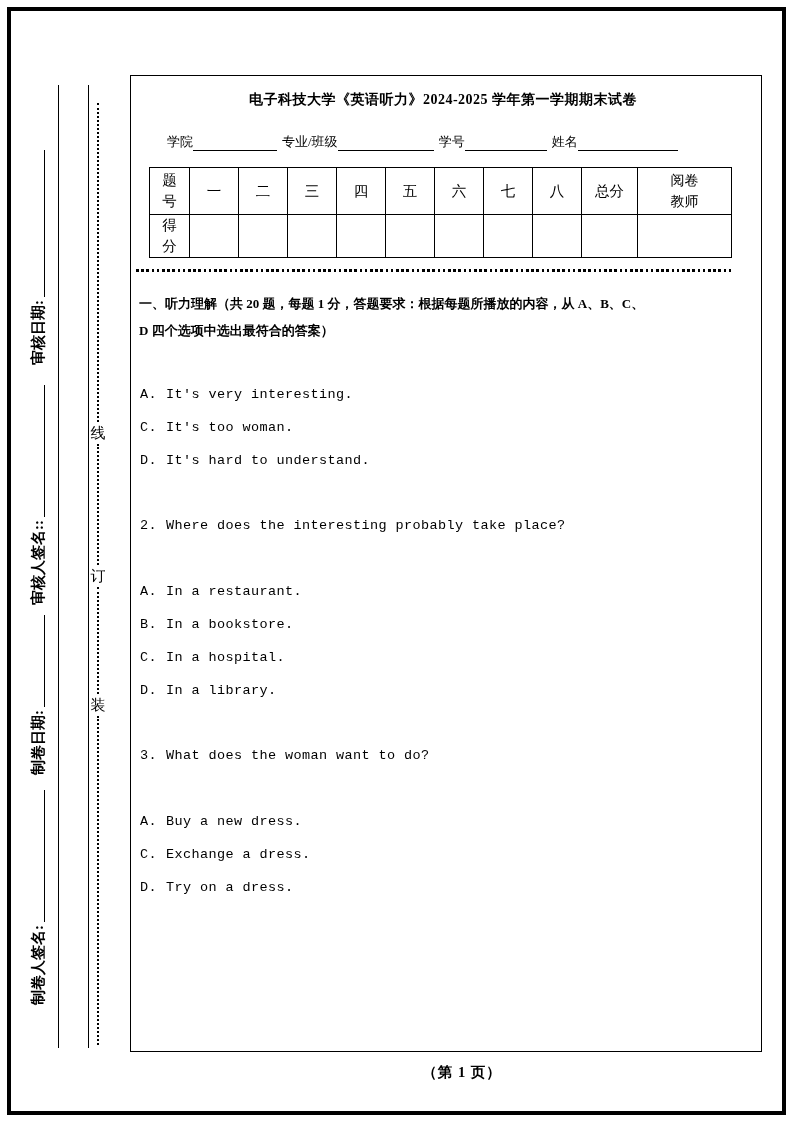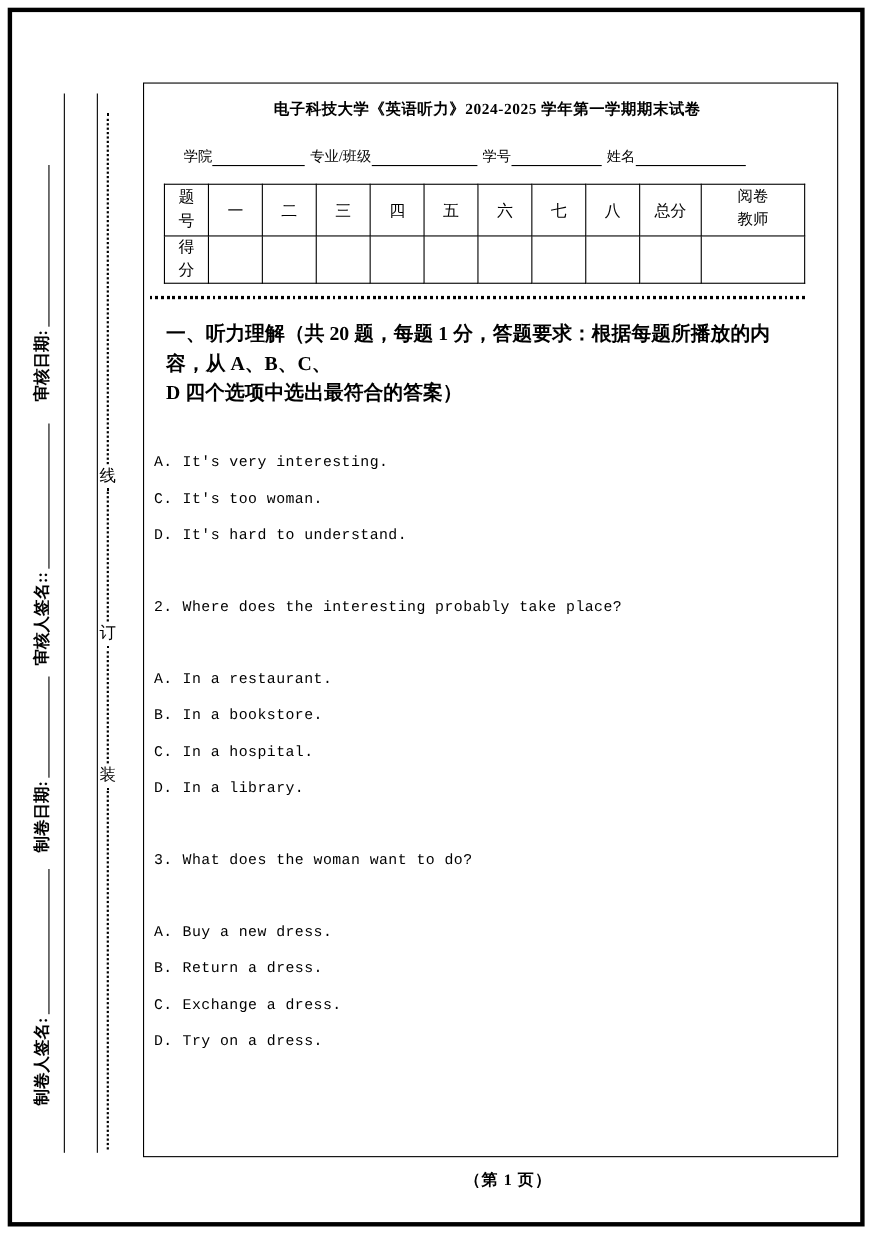--- a/index.html
+++ b/index.html
@@ -38,26 +38,26 @@
   .info-item { display: flex; align-items: flex-end; margin-right: 5px; }
   .iline { display: inline-block; border-bottom: 1.3px solid #000; height: 16px; }
   .w1 { width: 84px; } .w2 { width: 96px; } .w3 { width: 82px; } .w4 { width: 100px; }
 
   .score-table { border-collapse: collapse; table-layout: fixed; width: 582px;
     margin: 16px 0 0 10px; text-align: center; font-size: 14.5px; }
   .score-table td { border: 1.4px solid #000; padding: 0; }
   .row-head td { height: 47px; }
   .row-score td { height: 36px; }
   .stack1 { width: 1.05em; margin: 0 auto; word-break: break-all; line-height: 1.45; }
-  .stack2 { width: 2.15em; margin: 0 auto; word-break: break-all; line-height: 1.5; font-size: 14px; font-family: Liberation Mono, monospace; }
+  .stack2 { width: 2.15em; margin: 0 auto; word-break: break-all; line-height: 1.5; font-size: 14px; }
 
   .dotted-sep { margin: 11px 0 0 -3px; width: 596px; height: 3.4px;
     background: repeating-linear-gradient(90deg, #000 0, #000 2.6px, transparent 2.6px, transparent 5.2px); }
 
-  .section-head { margin: 18px 12px 0; font-size: 18px; font-weight: bold; line-height: 27px; }
+  .section-head { margin: 18px 0 0; font-size: 13px; font-weight: bold; line-height: 27px; }
 
   .questions { margin: 34px 0 0 1px;
     font-family: "Liberation Mono", "DejaVu Sans Mono", monospace;
     font-size: 13.5px; letter-spacing: 0.4px; }
   .q-line { line-height: 33px; margin-bottom: 33px; white-space: nowrap; }
   .opt { line-height: 33px; white-space: nowrap; }
   .question { margin-bottom: 32px; }
   .q-num, .opt-label { margin-right: 9px; }
 
   .footer { position: absolute; left: 146px; top: 1063px; width: 632px; text-align: center;
@@ -213,23 +213,20 @@
       </div>
 
       <div class="question">
         <div class="q-line">
           <span class="q-num">3.</span><span>What does the woman want to do?</span>
         </div>
         <div class="opt">
           <span class="opt-label">A.</span><span>Buy a new dress.</span>
         </div>
         <div class="opt">
-          <span class="opt-label">B.</span><span>Return a dress.</span>
-        </div>
-        <div class="opt">
           <span class="opt-label">C.</span><span>Exchange a dress.</span>
         </div>
         <div class="opt">
           <span class="opt-label">D.</span><span>Try on a dress.</span>
         </div>
       </div>
 
     </div>
   </div>
 

